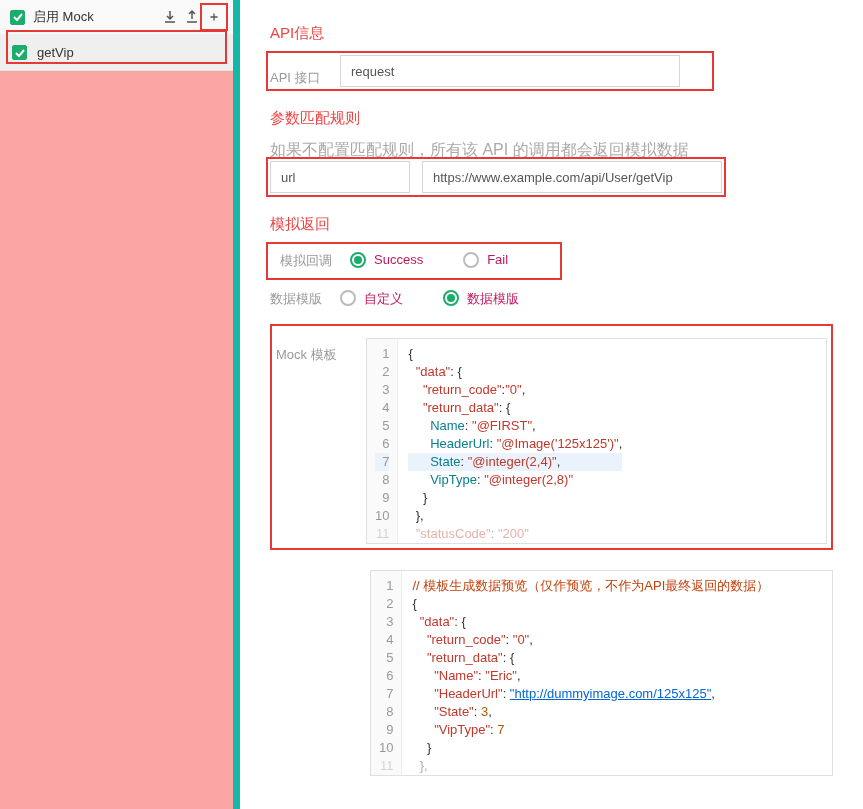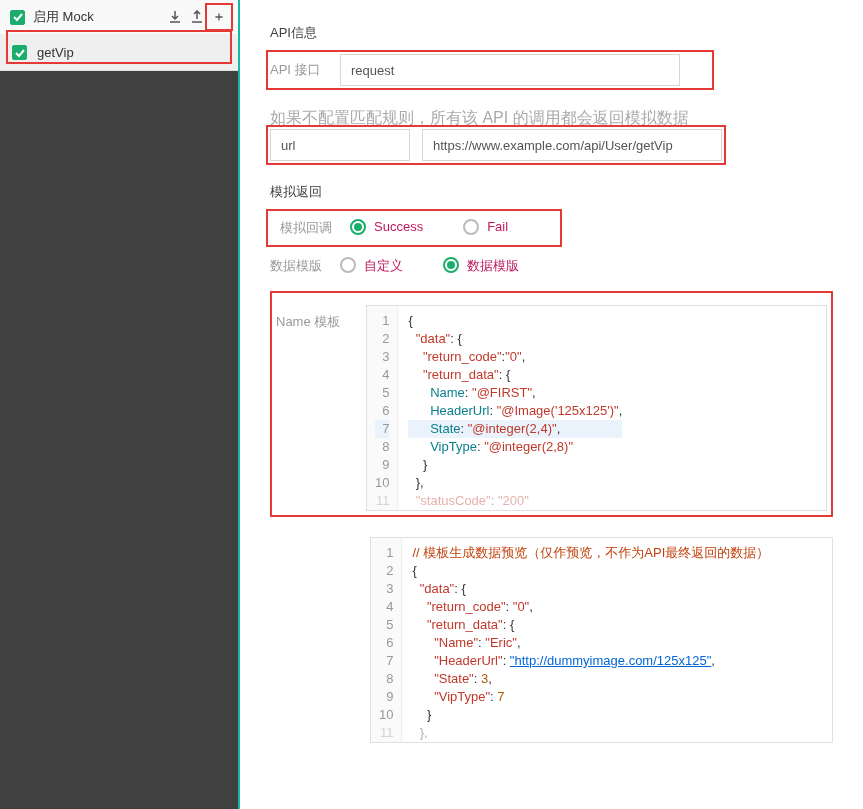--- a/index.html
+++ b/index.html
@@ -1,34 +1,34 @@
 <!DOCTYPE html>
 <html><head>
 <meta charset="utf-8">
 <style>
 *{box-sizing:border-box;margin:0;padding:0;font-family:"Microsoft YaHei",Arial,sans-serif;font-size:13px}
 body{background:#fff;color:#333}
 .app{display:flex;width:863px;height:809px;overflow:hidden}
-.sidebar{width:240px;border-right:2px solid #14b8a6;background:#404040}
+.sidebar{width:240px;border-right:7px solid #14b8a6;background:#fca5a5}
 .side-header{display:flex;align-items:center;padding:8px 10px;border-bottom:1px solid #eee;background:#f9f9f9}
 .side-header .chk{margin-right:8px}
 .side-header .lbl{flex:1;color:#333}
 .side-header .ic{width:18px;height:18px;display:flex;align-items:center;justify-content:center;color:#555;margin-left:4px;cursor:pointer}
 .side-header .ic svg{width:14px;height:14px}
 .side-header .add-box{position:relative;padding:0 4px}
 .side-header .add-hl{position:absolute;inset:-5px;border:2px solid #e53935;pointer-events:none}
 .side-item{display:flex;align-items:center;padding:10px 12px;background:#efefef;border-bottom:1px solid #e0e0e0}
 .side-item .chk{margin-right:10px}
 .side-item-hl{position:relative}
 .side-item-hl::after{content:"";position:absolute;left:6px;right:6px;top:30px;bottom:-30px;border:2px solid #e53935;pointer-events:none}
 .chk{width:15px;height:15px;border:1.5px solid #1aad6b;border-radius:2px;background:#1aad6b;display:inline-flex;align-items:center;justify-content:center;cursor:pointer}
 .chk svg{width:10px;height:10px}
 .main{flex:1;padding:24px 30px 0 30px;overflow:auto}
-.sec-title{font-size:13px;color:#404040;margin-bottom:12px}
-.row{display:flex;align-items:center;margin-bottom:14px}
+.sec-title{font-size:15px;color:#ef4444;margin-bottom:12px}
+.row{display:flex;align-items:flex-end;margin-bottom:14px}
 .row-label{width:70px;color:#999;font-size:13px}
 .input{height:32px;border:1px solid #d6d6d6;padding:12px 10px;color:#555;background:#fff;display:flex;align-items:center}
 .input-lg{flex:1;max-width:340px}
 .hint{color:#aaa;font-size:16px;}
 .param-row .param-key{width:140px;margin-right:12px}
 .param-row .param-val{width:300px}
 .hl{position:relative}
 .hl::after{content:"";position:absolute;inset:-6px;border:2px solid #e53935;pointer-events:none}
 .hl-tight::after{inset:-4px}
 .radio-row{display:flex;align-items:flex-start}
@@ -97,20 +97,21 @@
 
     <div class="hl hl-tight" style="display:inline-block;margin-bottom:22px">
       <div class="row" style="margin-bottom:0;width:440px">
         <div class="row-label">API 接口</div>
         <div class="input input-lg">
             <span>request</span>
           </div>
       </div>
     </div>
 
+    <div class="sec-title">参数匹配规则</div>
     <div class="hint">如果不配置匹配规则，所有该 API 的调用都会返回模拟数据</div>
 
     <div class="hl hl-tight" style="display:inline-block;margin-bottom:22px">
       <div class="row param-row" style="margin-bottom:0">
         <div class="input param-key">
             <span>url</span>
           </div>
         <div class="input param-val">
             <span>https://www.example.com/api/User/getVip</span>
           </div>
@@ -136,21 +137,21 @@
       <span class="radio"></span>
       <span class="radio-lbl">自定义</span>
       <span class="radio sel">
           <span class="dot"></span>
         </span>
       <span class="radio-lbl">数据模版</span>
     </div>
 
     <div class="hl-block" style="margin-bottom:20px">
       <div class="mock-wrap">
-        <div class="mock-label">Name 模板</div>
+        <div class="mock-label">Mock 模板</div>
         <div class="mock-code">
           <div class="code-block" style="height:206px">
             <div class="gutter">
                 <div>1</div>
                 <div>2</div>
                 <div>3</div>
                 <div>4</div>
                 <div>5</div>
                 <div>6</div>
                 <div style="background:#eaf3fb">7</div>

